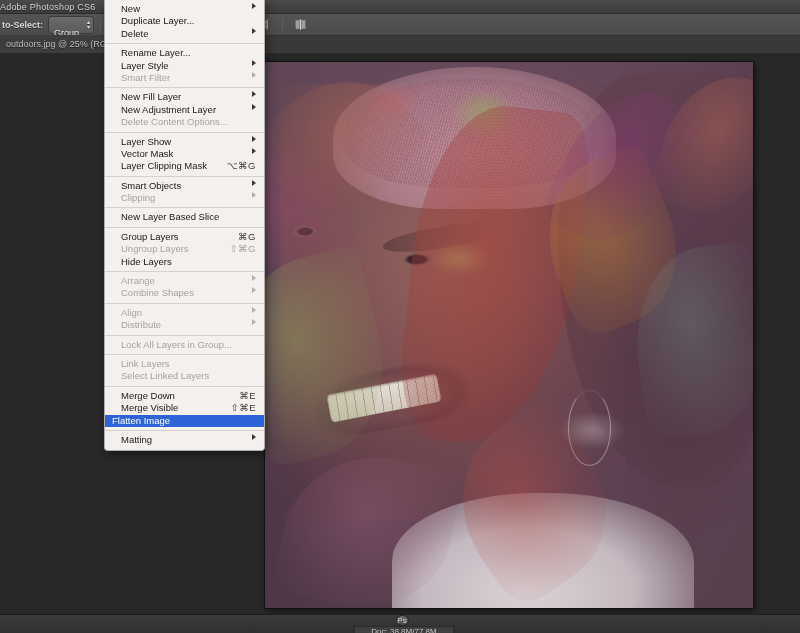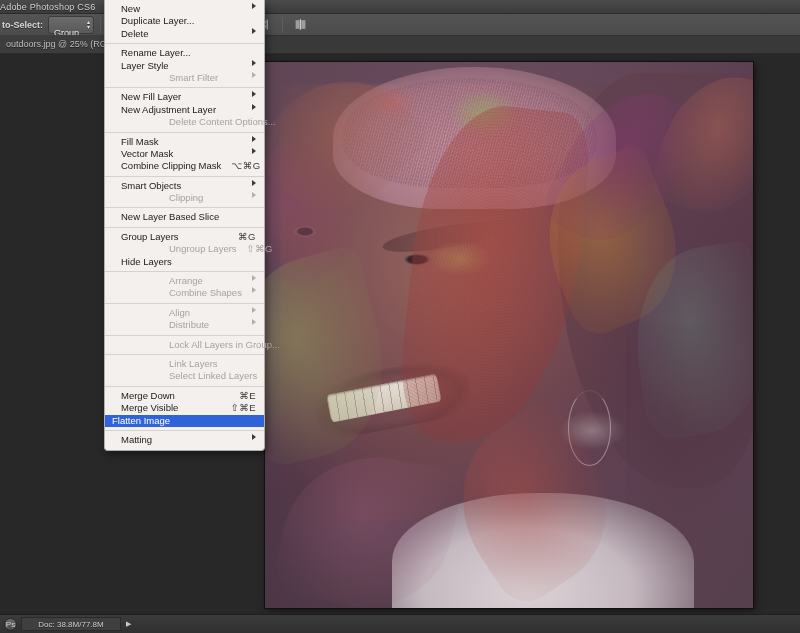--- a/index.html
+++ b/index.html
@@ -153,21 +153,21 @@
   .lf9{ left:82%; top:2%; width:22%; height:26%;
         --c1:rgba(196,104,74,.45); --c2:rgba(170,86,62,.08); transform:rotate(18deg);}
   .lf10{ left:-4%; top:16%; width:22%; height:24%;
         --c1:rgba(150,62,96,.40); --c2:rgba(128,52,82,.08); transform:rotate(-40deg);}
   .haze{ inset:0; background:linear-gradient(160deg, rgba(182,148,160,.20), rgba(120,88,110,.12) 60%, rgba(160,130,140,.22));}
 
   
   .statusbar{
     position:absolute; left:0; top:614px; width:800px; height:19px;
     background:linear-gradient(#3b3b3b,#303030); border-top:1px solid #1d1d1d;
-    display:flex; align-items:center; padding-left:4px;
+    display:flex; align-items:center; padding-left:4px;flex-direction:column;
   }
   .status-orb{
     width:13px; height:13px; border-radius:50%;
     background:linear-gradient(#6a6a6a,#4a4a4a); border:1px solid #292929;
     display:flex; align-items:center; justify-content:center;
     font-size:8px; color:#d2d2d2;
   }
   .status-field{
     margin-left:4px; width:100px; height:14px; background:#3f3f3f;
     border:1px solid #2a2a2a; display:flex; align-items:center; justify-content:center;
@@ -182,21 +182,21 @@
     border:1px solid #b3aeae; border-top:none;
     box-shadow:2px 3px 8px rgba(0,0,0,.45);
     padding:3px 0 4px 0; z-index:40;
     border-radius:0 0 4px 4px;
   }
   .mi{
     position:relative; height:12.4px; display:flex; align-items:flex-start;
     padding:0 8px 0 16px; font-size:9.5px; color:#1a1a1a;
     white-space:nowrap;
   }
-  .mi.dim{ color:#a7a29f;margin-left:48px; }
+  .mi.dim{ color:#a7a29f; }
   .mi.sel{ background:#2f63d8; color:#fff;padding-left:7px; }
   .mi .lbl{ flex:1; }
   .mi .sc{ font-size:9.5px; color:#3a3a3a; letter-spacing:.5px; margin-left:10px;}
   .mi.dim .sc{ color:#a7a29f; }
   .mi .tri{
     width:0;height:0;border-left:4px solid #3a3a3a;
     border-top:3px solid transparent;border-bottom:3px solid transparent;
     margin-left:8px;
   }
   .mi.dim .tri{ border-left-color:#b4afac; }
@@ -355,29 +355,29 @@
       </div>
       <div class="mi">
         <span class="lbl">New Adjustment Layer</span>
         <span class="tri"></span>
       </div>
       <div class="mi dim">
         <span class="lbl">Delete Content Options...</span>
       </div>
       <div class="sep"></div>
       <div class="mi">
-        <span class="lbl">Fill Mask</span>
+        <span class="lbl">Layer Show</span>
         <span class="tri"></span>
       </div>
       <div class="mi">
         <span class="lbl">Vector Mask</span>
         <span class="tri"></span>
       </div>
       <div class="mi">
-        <span class="lbl">Combine Clipping Mask</span>
+        <span class="lbl">Layer Clipping Mask</span>
         <span class="sc">⌥⌘G</span>
       </div>
       <div class="sep"></div>
       <div class="mi">
         <span class="lbl">Smart Objects</span>
         <span class="tri"></span>
       </div>
       <div class="mi dim">
         <span class="lbl">Clipping</span>
         <span class="tri"></span>

